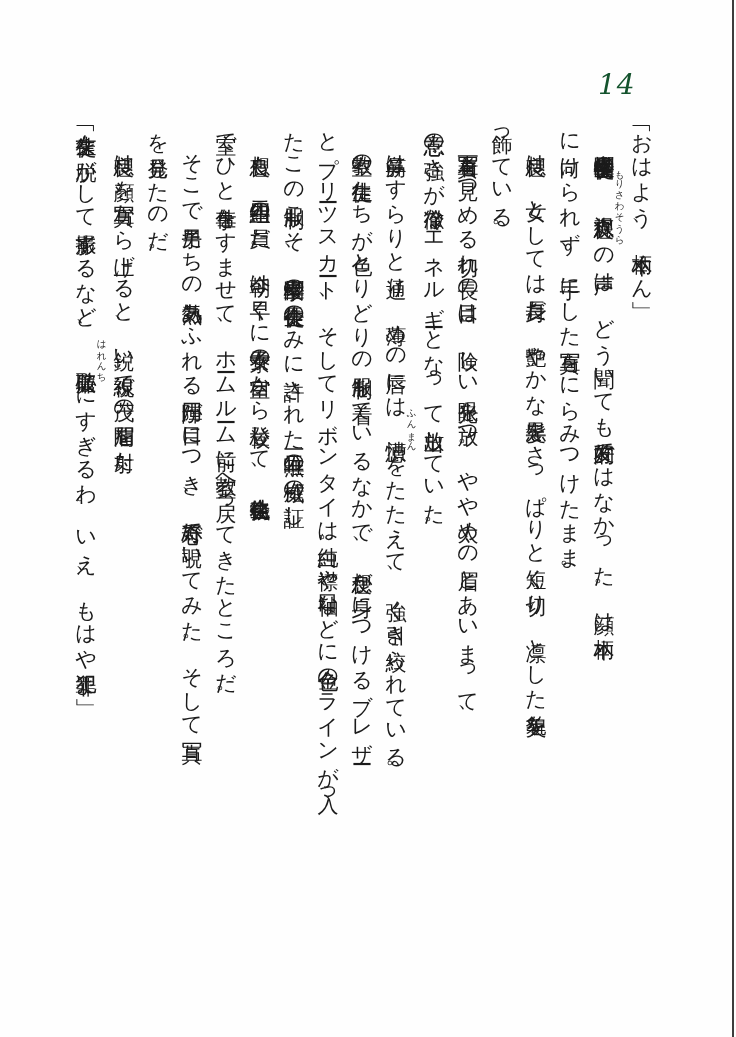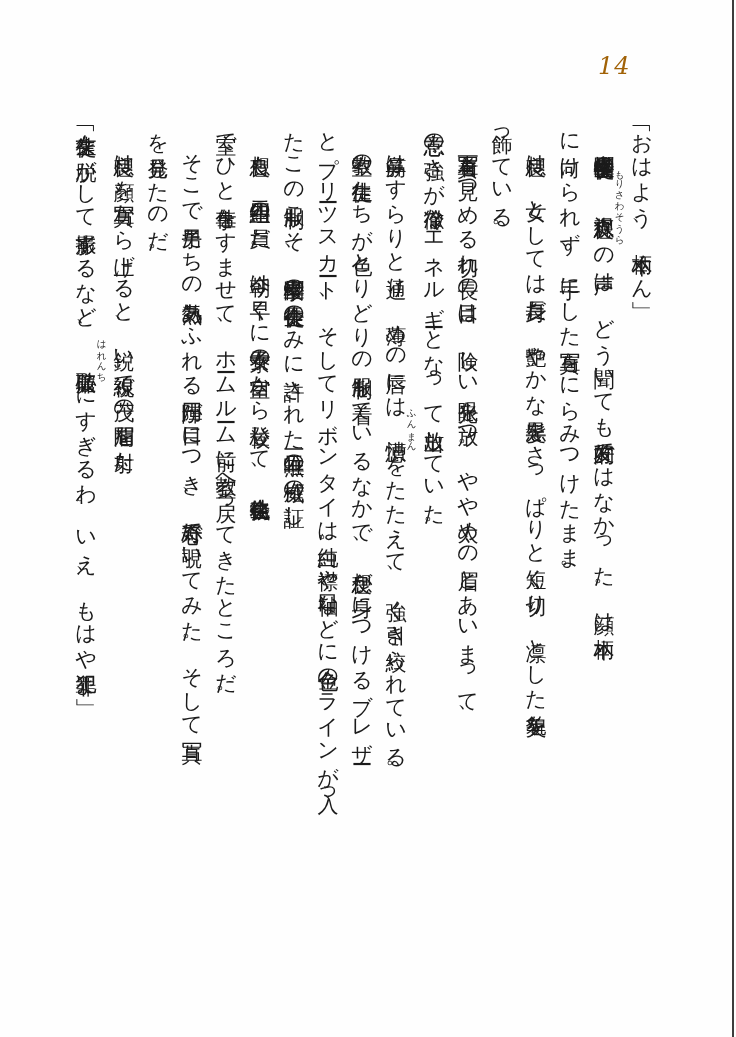--- a/index.html
+++ b/index.html
@@ -10,25 +10,25 @@
   .page {
     position: relative;
     width: 736px;
     height: 1037px;
     background: #fefefe;
     overflow: hidden;
     font-family: "DejaVu Serif", "Liberation Serif", serif;
   }
   .page-number {
     position: absolute;
-    top: 52px;
+    top: 68px;
     left: 598px;
-    font-size: 24px;
+    font-size: 28px;
     font-style: italic;
-    color: #a16207;
+    color: #14532d;
     letter-spacing: 1px;
   }
   .text-block {
     position: absolute;
     top: 118px;
     right: 77px;
     height: 848px;
     writing-mode: vertical-rl;
     text-orientation: mixed;
     font-size: 21px;

